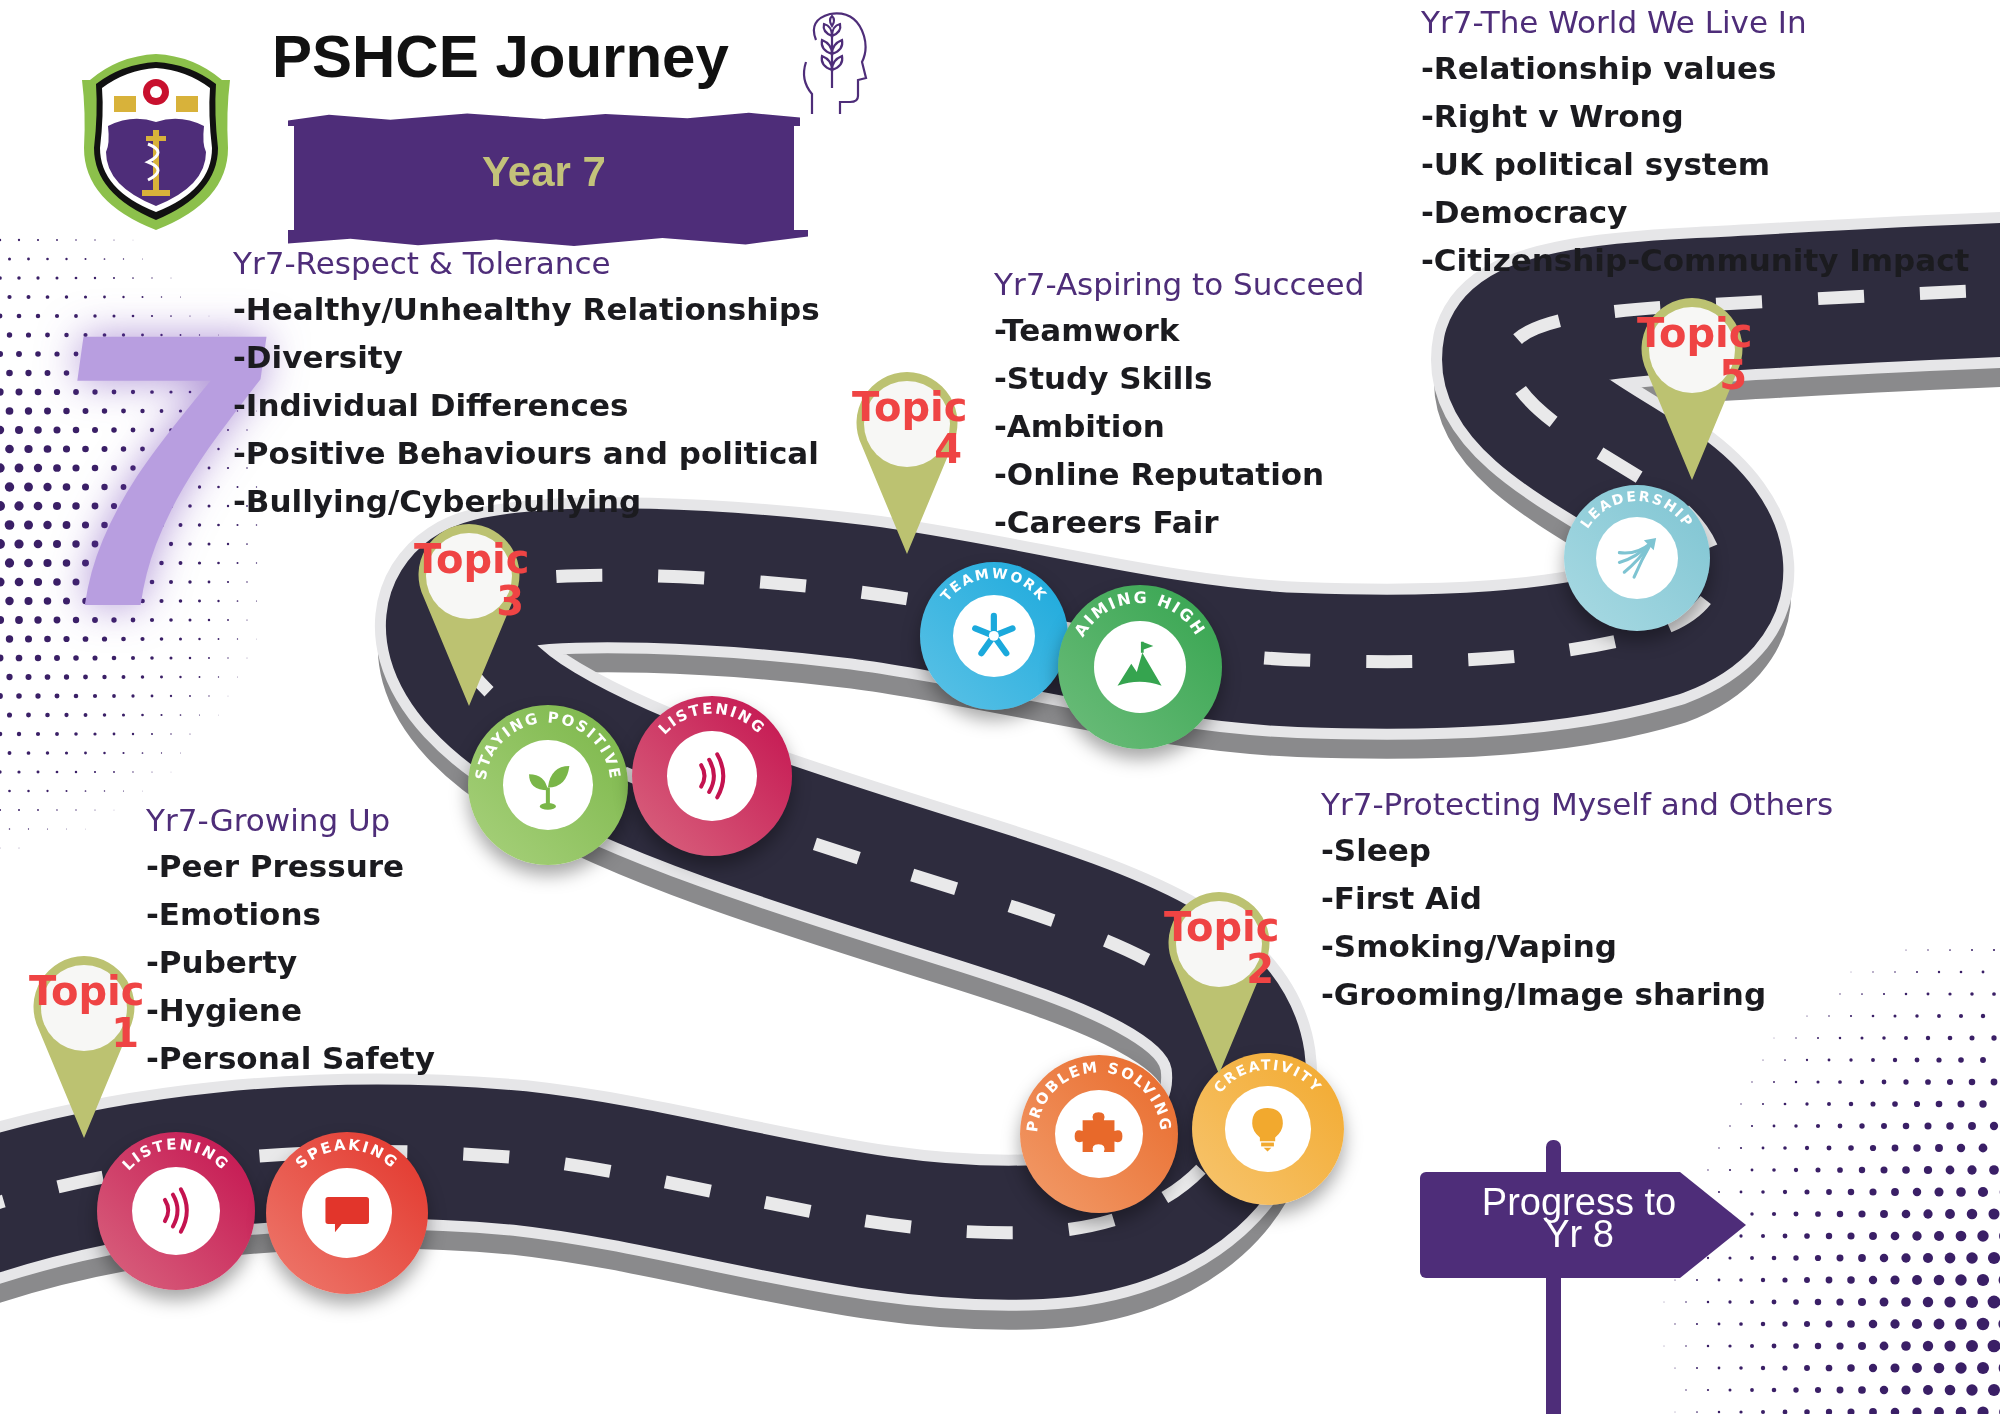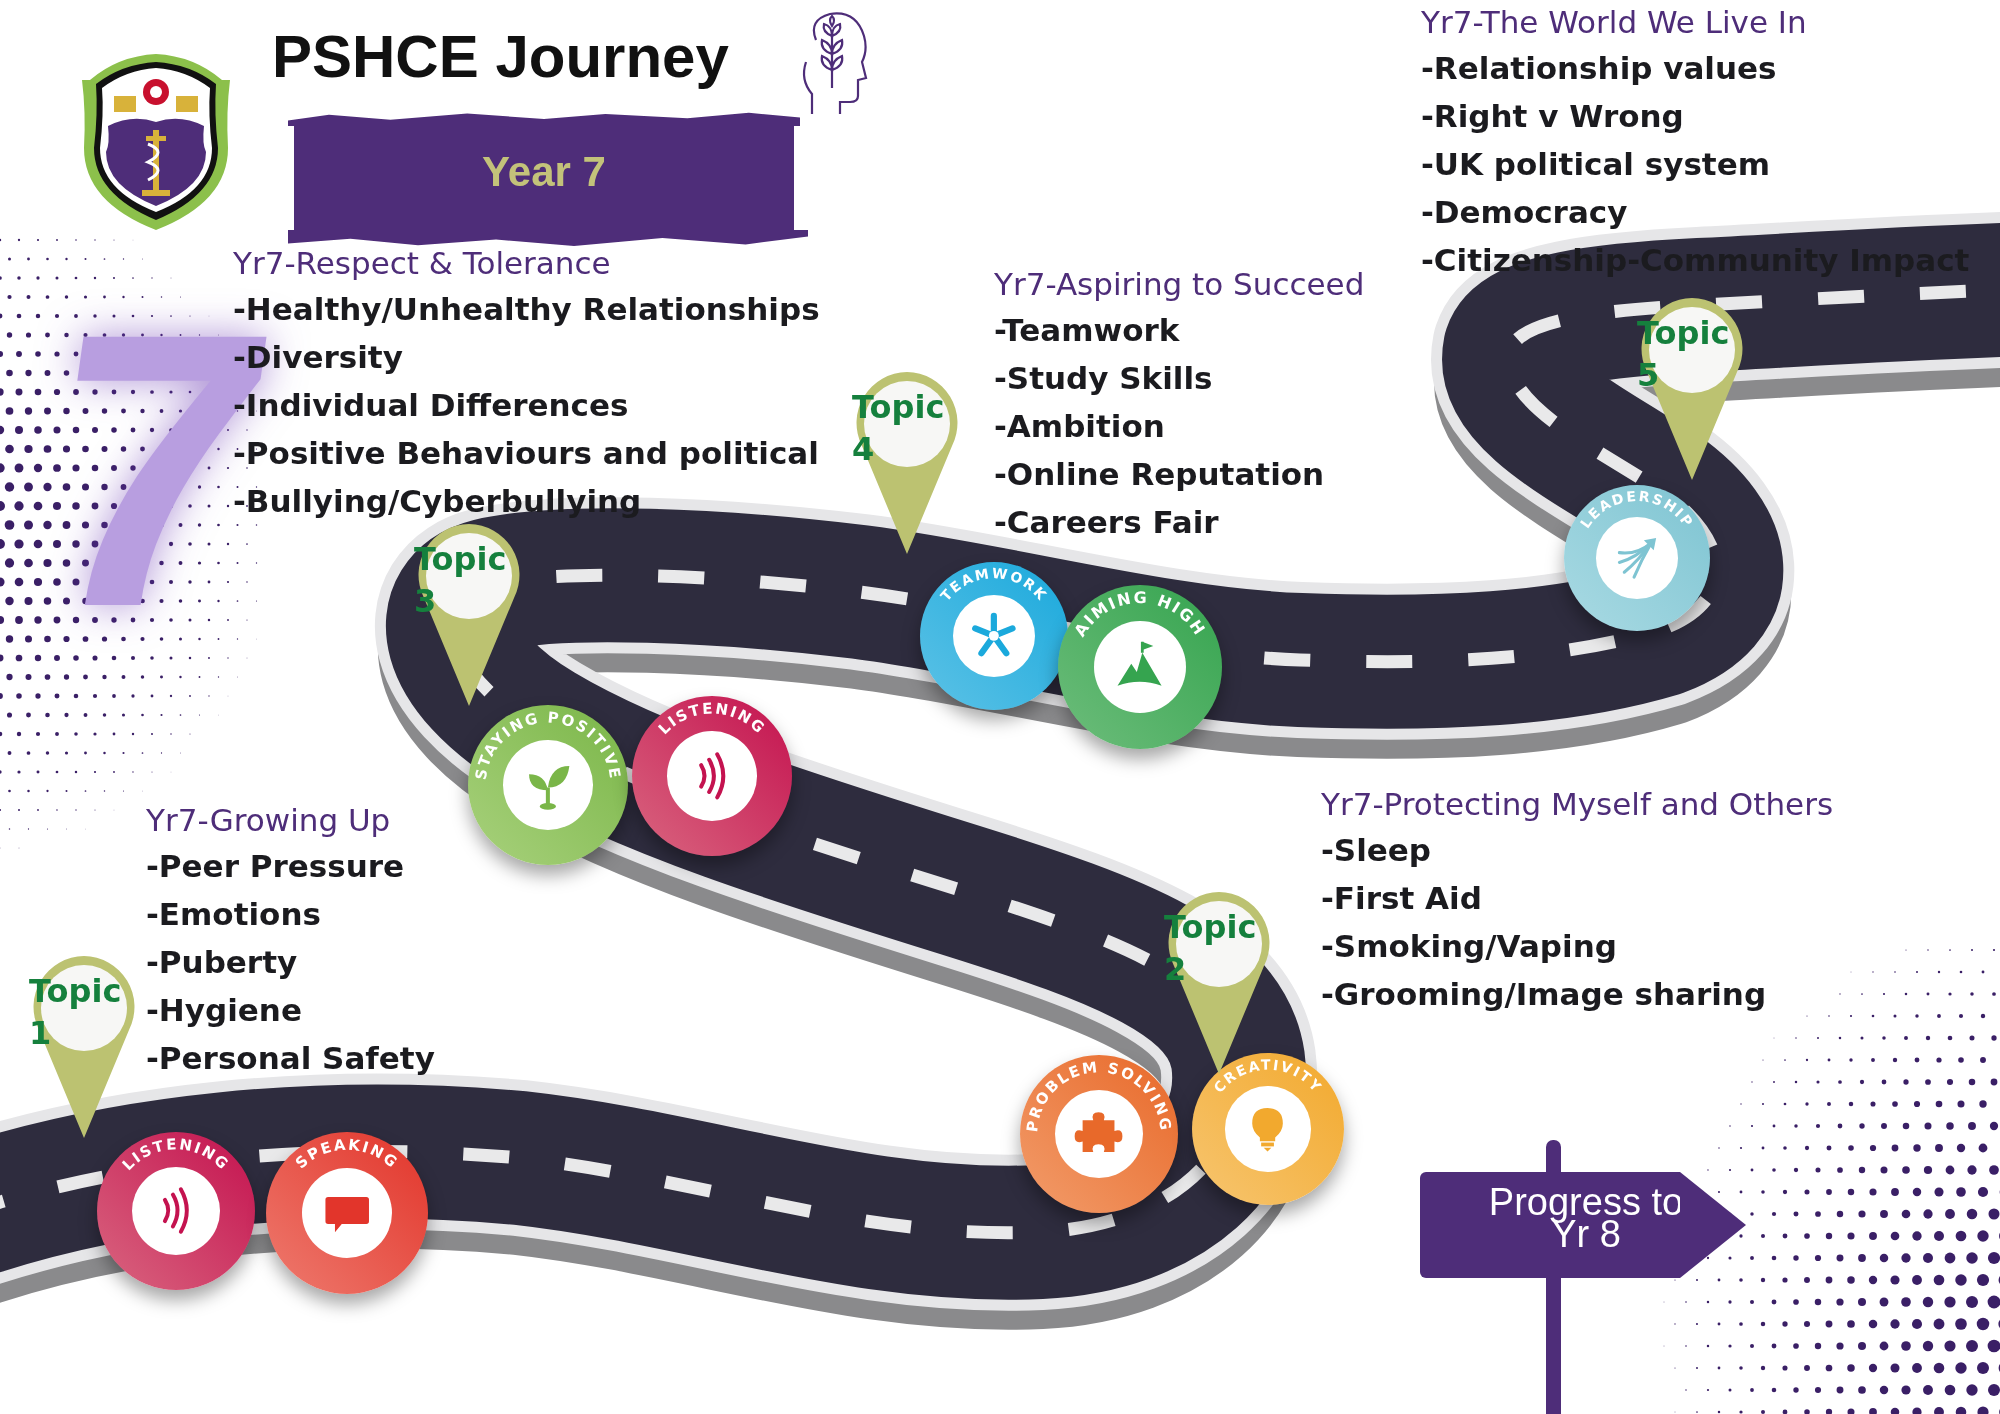--- a/index.html
+++ b/index.html
@@ -13,25 +13,25 @@
   .year-label { position:absolute; left:0; right:0; top:26px; text-align:center; font-size:42px; font-weight:bold; color:#c3c27a; font-family:"Liberation Sans", sans-serif; }
   .big-seven { left:48px; top:275px; font-size:390px; font-weight:bold; color:#b89ee0; font-family:"Liberation Sans", sans-serif; line-height:1; text-shadow:0 0 40px rgba(110,60,180,0.55); transform:skewX(-8deg); }
   .section { font-family:"DejaVu Sans", sans-serif; }
   .section .heading { font-size:31px; font-weight:normal; color:#4e2d79; white-space:nowrap; }
   .section .item { font-size:31px; font-weight:bold; color:#1b1b1f; white-space:nowrap; margin-top:12px; }
   .section .heading + .item { margin-top:10px; }
   .badge { position:absolute; border-radius:50%; box-shadow:0 10px 18px rgba(0,0,0,0.35); }
   .badge .inner { position:absolute; left:22%; top:22%; width:56%; height:56%; border-radius:50%; background:#fff; display:flex; align-items:center; justify-content:center; }
   .badge svg.ring { position:absolute; left:0; top:0; }
   .pin { position:absolute; width:110px; height:190px; }
-  .pin-text { position:absolute; left:0; top:18px; width:110px; text-align:left; font-size:32px; font-weight:bold; color:#15803d; line-height:42px; font-family:"DejaVu Sans", sans-serif; }
+  .pin-text { position:absolute; left:0; top:18px; width:110px; text-align:right; font-size:40px; font-weight:bold; color:#ef4444; line-height:42px; font-family:"DejaVu Sans", sans-serif; }
   .sign-board { left:1420px; top:1172px; width:260px; height:106px; background:#4e2d79; border-radius:6px 0 0 6px; }
   .sign-arrow { left:1680px; top:1172px; width:0; height:0; border-top:53px solid transparent; border-bottom:53px solid transparent; border-left:66px solid #4e2d79; }
   .sign-post { left:1546px; top:1140px; width:15px; height:274px; background:#4e2d79; border-radius:7px 7px 0 0; }
-  .sign-text { position:absolute; left:16px; top:14px; width:300px; text-align:center; color:#fff; font-size:38px; line-height:32px; font-family:"Liberation Sans", sans-serif; }
+  .sign-text { position:absolute; left:9px; top:14px; width:300px; text-align:center; color:#fff; font-size:38px; line-height:32px; font-family:"Liberation Sans", sans-serif; }
 </style>
 </head>
 <body>
 
 <svg id="bg-svg" width="2000" height="1414">
     <circle cx="0" cy="240" r="1.23" fill="#3a1f66"></circle>
     <circle cx="9.5" cy="259" r="1.50" fill="#3a1f66"></circle>
     <circle cx="0" cy="278" r="1.84" fill="#3a1f66"></circle>
     <circle cx="9.5" cy="297" r="2.11" fill="#3a1f66"></circle>
     <circle cx="0" cy="316" r="2.46" fill="#3a1f66"></circle>

